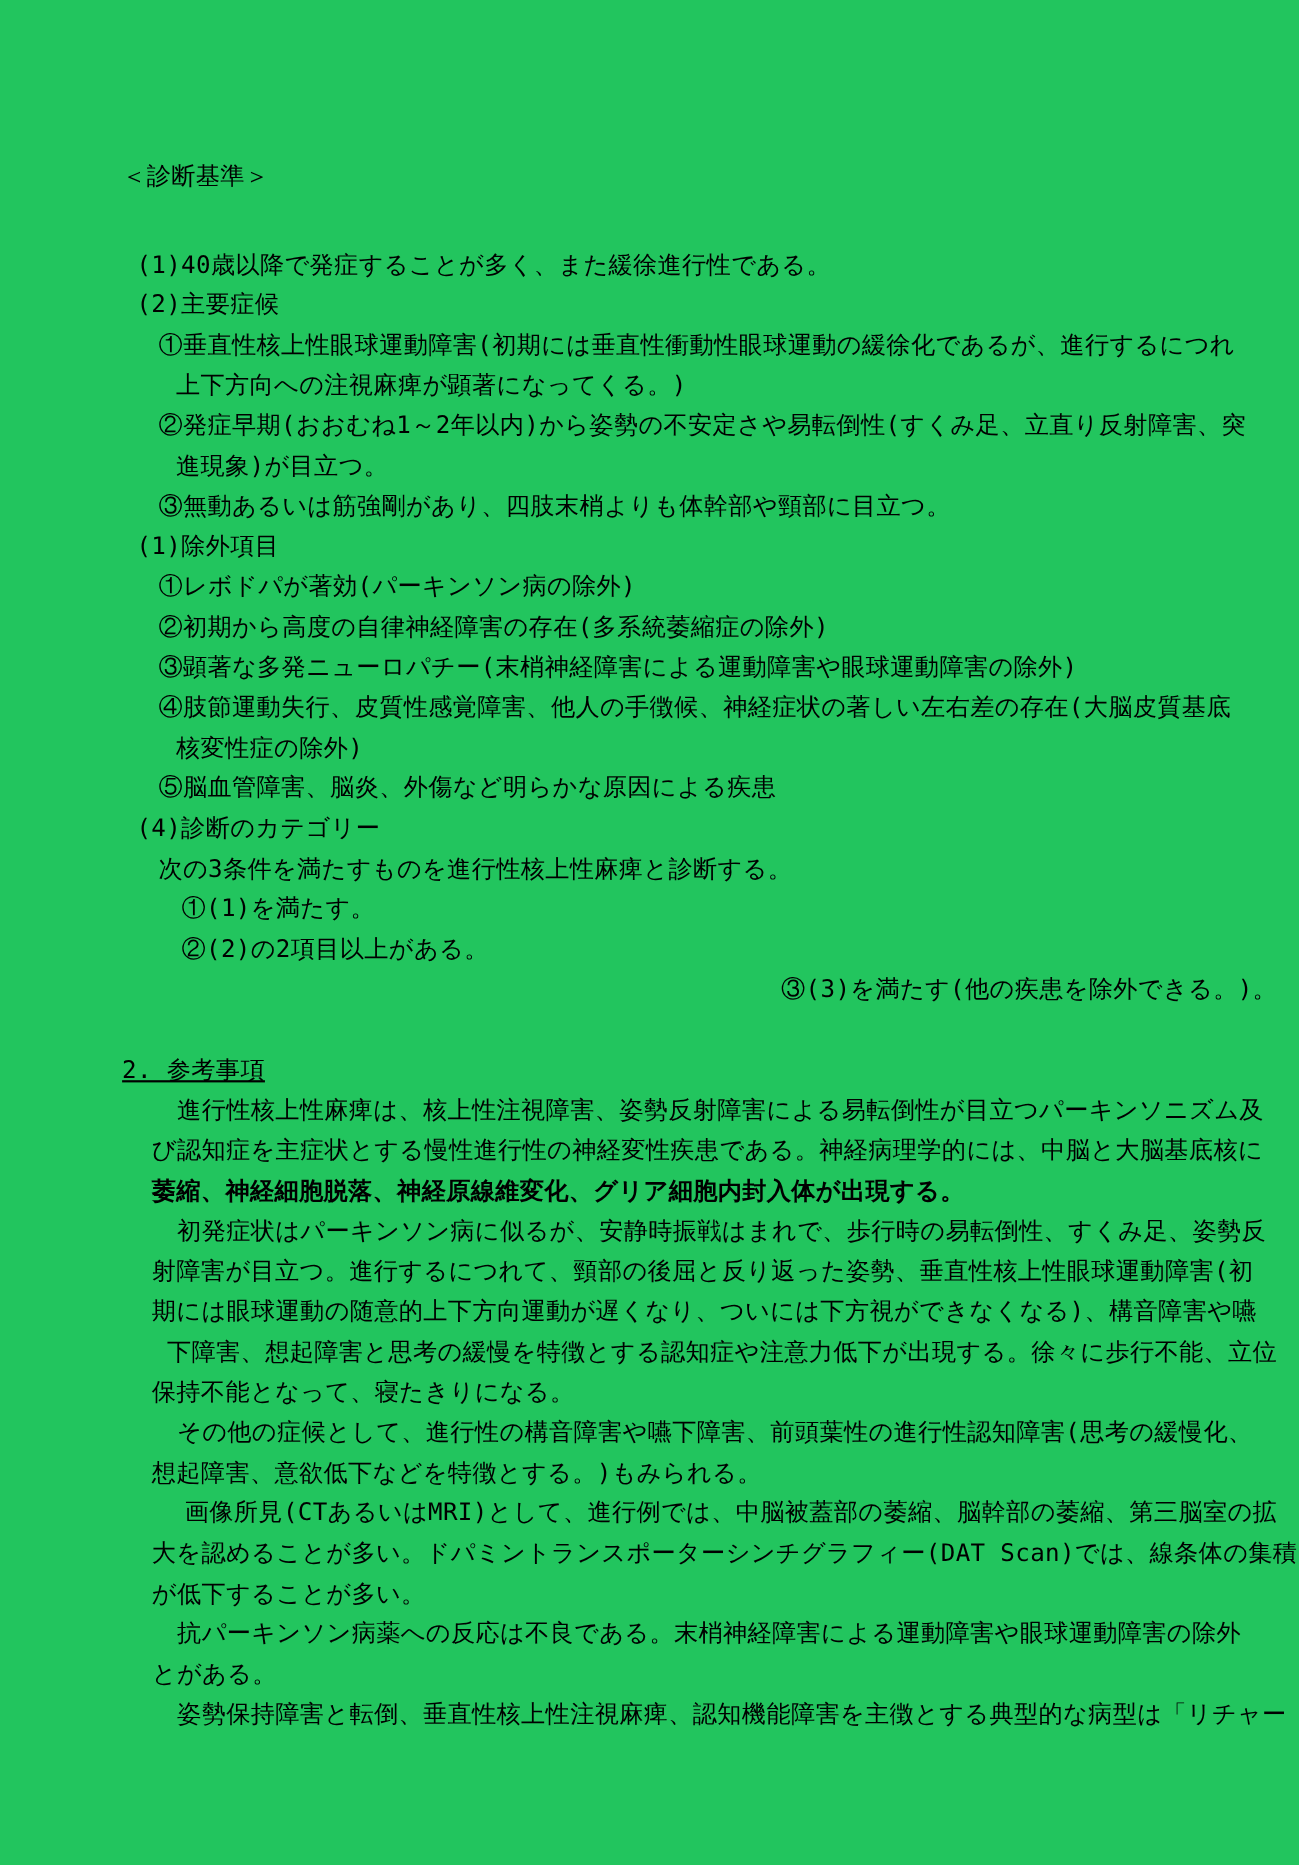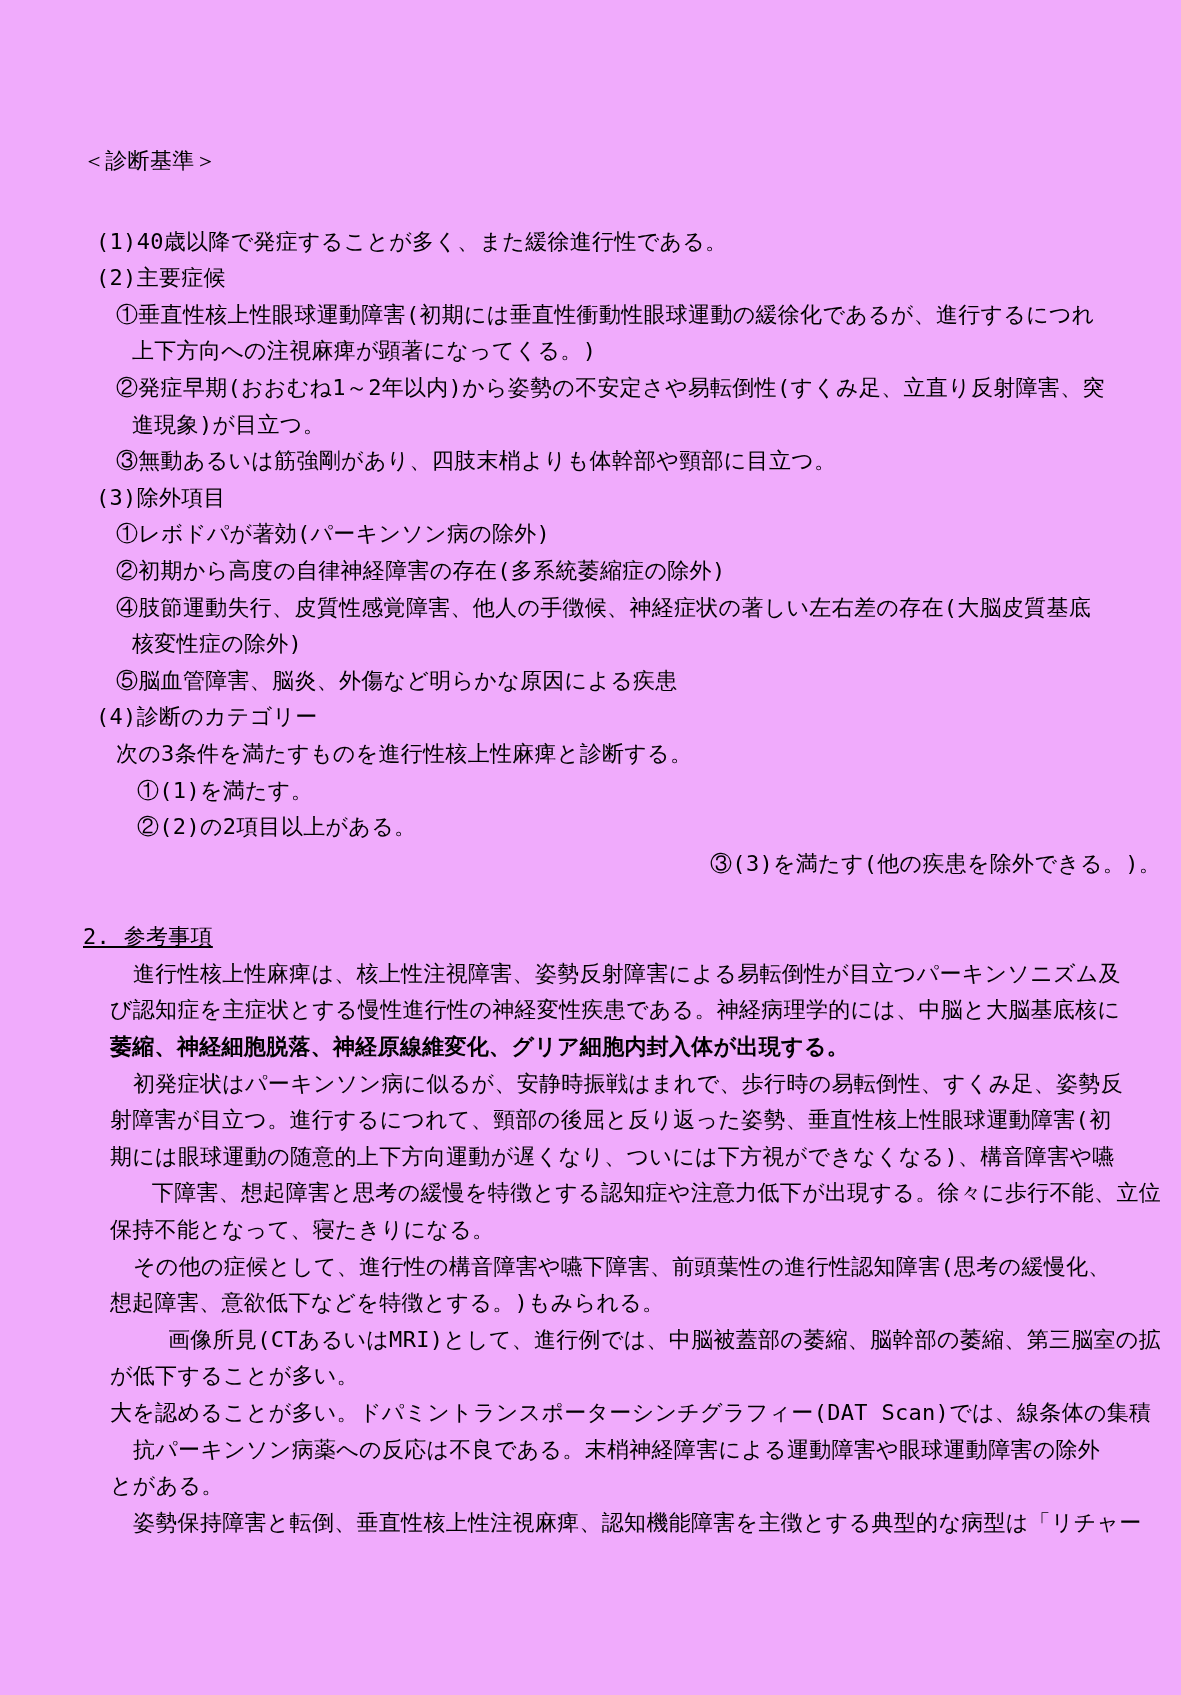--- a/index.html
+++ b/index.html
@@ -4,28 +4,28 @@
 <style>
   html, body {
     margin: 0;
     padding: 0;
     background: #ffffff;
   }
   .page {
     position: relative;
     width: 1181px;
     height: 1695px;
-    background: #f0abfc;
+    background: #22c55e;
     color: #000000;
     overflow: hidden;
     font-family: "DejaVu Sans Mono", "Liberation Mono", monospace;
     font-size: 22px;
     line-height: 36.6px;
     box-sizing: border-box;
-    padding: 143px 20px 0 83px;
+    padding: 143px 20px 0 111px;
   }
   .line {
     white-space: pre;
     height: 36.6px;
     letter-spacing: 0.3px;
   }
   .spacer {
     width: 100%;
   }
 </style>
@@ -36,23 +36,24 @@
   <div class="line">＜診断基準＞</div>
   <div class="spacer" id="title-gap" style="height: 44px;"></div>
   <div id="doc-lines">
       <div class="line" style="padding-left: 13px;">(1)40歳以降で発症することが多く、また緩徐進行性である。</div>
       <div class="line" style="padding-left: 13px;">(2)主要症候</div>
       <div class="line" style="padding-left: 33px;">①垂直性核上性眼球運動障害(初期には垂直性衝動性眼球運動の緩徐化であるが、進行するにつれ</div>
       <div class="line" style="padding-left: 49px;">上下方向への注視麻痺が顕著になってくる。)</div>
       <div class="line" style="padding-left: 33px;">②発症早期(おおむね1～2年以内)から姿勢の不安定さや易転倒性(すくみ足、立直り反射障害、突</div>
       <div class="line" style="padding-left: 49px;">進現象)が目立つ。</div>
       <div class="line" style="padding-left: 33px;">③無動あるいは筋強剛があり、四肢末梢よりも体幹部や頸部に目立つ。</div>
-      <div class="line" style="padding-left: 13px;">(3)除外項目</div>
+      <div class="line" style="padding-left: 13px;">(1)除外項目</div>
       <div class="line" style="padding-left: 33px;">①レボドパが著効(パーキンソン病の除外)</div>
       <div class="line" style="padding-left: 33px;">②初期から高度の自律神経障害の存在(多系統萎縮症の除外)</div>
+      <div class="line" style="padding-left: 33px;">③顕著な多発ニューロパチー(末梢神経障害による運動障害や眼球運動障害の除外)</div>
       <div class="line" style="padding-left: 33px;">④肢節運動失行、皮質性感覚障害、他人の手徴候、神経症状の著しい左右差の存在(大脳皮質基底</div>
       <div class="line" style="padding-left: 49px;">核変性症の除外)</div>
       <div class="line" style="padding-left: 33px;">⑤脳血管障害、脳炎、外傷など明らかな原因による疾患</div>
       <div class="line" style="padding-left: 13px;">(4)診断のカテゴリー</div>
       <div class="line" style="padding-left: 33px;">次の3条件を満たすものを進行性核上性麻痺と診断する。</div>
       <div class="line" style="padding-left: 54px;">①(1)を満たす。</div>
       <div class="line" style="padding-left: 54px;">②(2)の2項目以上がある。</div>
       <div class="line" style="padding-left: 54px; text-align: right;">③(3)を満たす(他の疾患を除外できる。)。</div>
       <div class="spacer" style="height: 37px;"></div>
       <div class="line" style="padding-left: 0px; text-decoration: underline;">2. 参考事項</div>
@@ -60,19 +61,19 @@
       <div class="line" style="padding-left: 27px;">び認知症を主症状とする慢性進行性の神経変性疾患である。神経病理学的には、中脳と大脳基底核に</div>
       <div class="line" style="padding-left: 27px; font-weight: bold;">萎縮、神経細胞脱落、神経原線維変化、グリア細胞内封入体が出現する。</div>
       <div class="line" style="padding-left: 50px;">初発症状はパーキンソン病に似るが、安静時振戦はまれで、歩行時の易転倒性、すくみ足、姿勢反</div>
       <div class="line" style="padding-left: 27px;">射障害が目立つ。進行するにつれて、頸部の後屈と反り返った姿勢、垂直性核上性眼球運動障害(初</div>
       <div class="line" style="padding-left: 27px;">期には眼球運動の随意的上下方向運動が遅くなり、ついには下方視ができなくなる)、構音障害や嚥</div>
       <div class="line" style="padding-left: 27px; text-align: right;">下障害、想起障害と思考の緩慢を特徴とする認知症や注意力低下が出現する。徐々に歩行不能、立位</div>
       <div class="line" style="padding-left: 27px;">保持不能となって、寝たきりになる。</div>
       <div class="line" style="padding-left: 50px;">その他の症候として、進行性の構音障害や嚥下障害、前頭葉性の進行性認知障害(思考の緩慢化、</div>
       <div class="line" style="padding-left: 27px;">想起障害、意欲低下などを特徴とする。)もみられる。</div>
       <div class="line" style="padding-left: 50px; text-align: right;">画像所見(CTあるいはMRI)として、進行例では、中脳被蓋部の萎縮、脳幹部の萎縮、第三脳室の拡</div>
+      <div class="line" style="padding-left: 27px;">大を認めることが多い。ドパミントランスポーターシンチグラフィー(DAT Scan)では、線条体の集積</div>
       <div class="line" style="padding-left: 27px;">が低下することが多い。</div>
-      <div class="line" style="padding-left: 27px;">大を認めることが多い。ドパミントランスポーターシンチグラフィー(DAT Scan)では、線条体の集積</div>
       <div class="line" style="padding-left: 50px;">抗パーキンソン病薬への反応は不良である。末梢神経障害による運動障害や眼球運動障害の除外</div>
       <div class="line" style="padding-left: 27px;">とがある。</div>
       <div class="line" style="padding-left: 50px;">姿勢保持障害と転倒、垂直性核上性注視麻痺、認知機能障害を主徴とする典型的な病型は「リチャー</div>
     </div>
 </div>
 
 </body></html>

